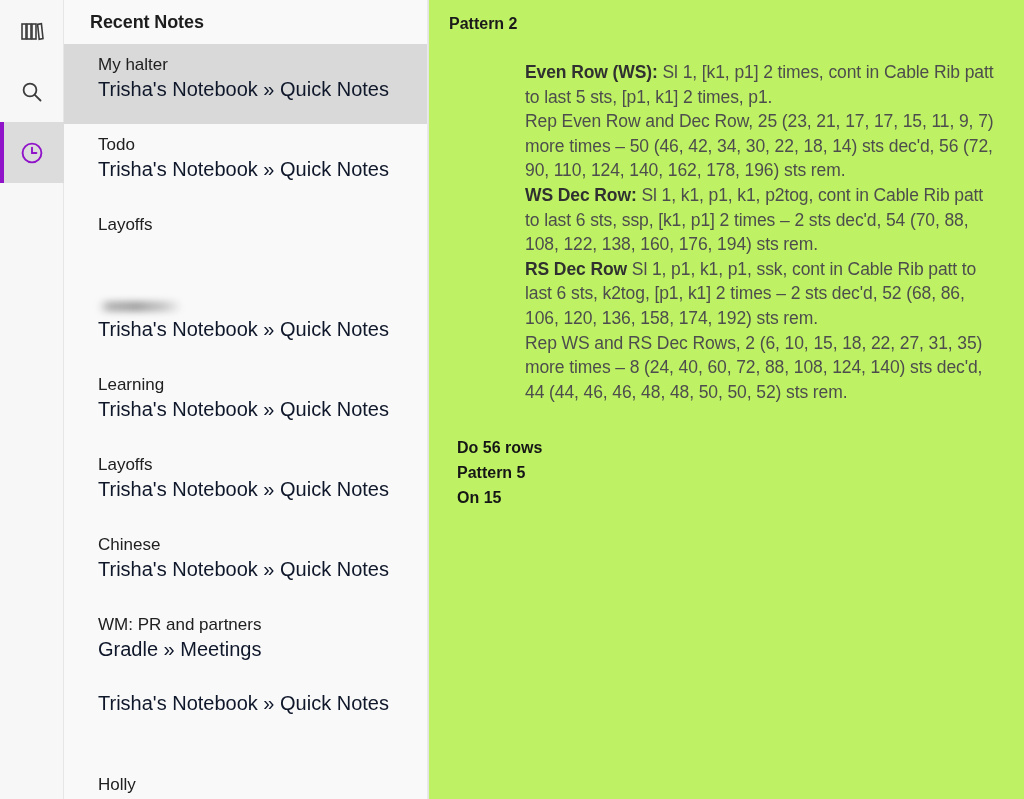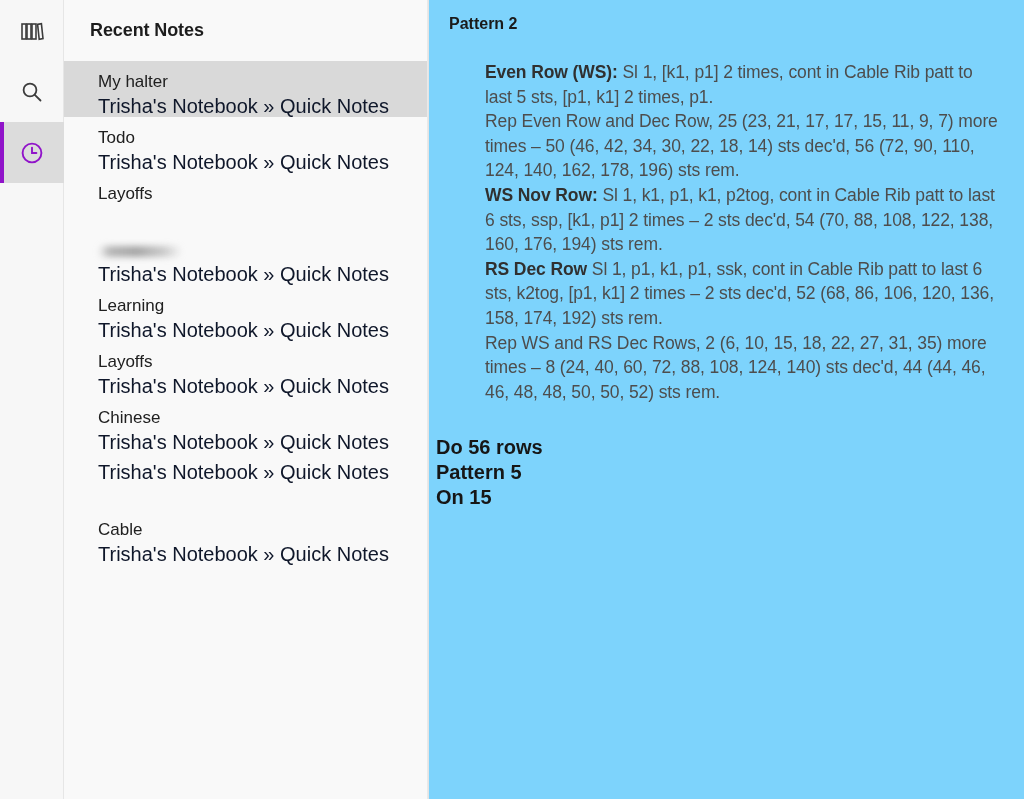--- a/index.html
+++ b/index.html
@@ -57,36 +57,36 @@
   .list-col {
     width: 365px;
     flex: 0 0 365px;
     background: #f9f9f9;
     border-right: 1px solid #e4e4e4;
     position: relative;
     z-index: 2;
     overflow: hidden;
   }
   .list-header {
-    height: 61px;
+    height: 44px;
     display: flex;
     align-items: center;
     padding: 0 0 0 26px;
     background: #f9f9f9;
   }
   .list-header-title {
     font-size: 18px;
     font-weight: bold;
     color: #1d1d1d;
     letter-spacing: -0.1px;
   }
 
   .note-item {
     padding: 8px 20px 10px 34px;
-    height: 56px;
+    height: 80px;
     cursor: pointer;
   }
   .note-item.selected { background: #d9d9d9; }
   .note-title {
     font-size: 17px;
     color: #202020;
     line-height: 26px;
     white-space: nowrap;
   }
   .note-title.redacted {
@@ -118,48 +118,48 @@
   .list-scroll-edge {
     position: absolute;
     top: 0; right: 0;
     width: 1px; height: 100%;
     background: #e9e9e9;
   }
 
   
   .main {
     flex: 1 1 auto;
-    background: #7dd3fc;
+    background: #bef264;
     padding: 12px 0 0 0;
     position: relative;
     overflow: hidden;
   }
   .doc-title {
     font-size: 16px;
     font-weight: bold;
     color: #1a1a1a;
     padding-left: 20px;
     line-height: 24px;
     margin-bottom: 24px;
   }
   .pasted-block {
-    margin-left: 56px;
+    margin-left: 96px;
     margin-right: 22px;
     color: #4d4d4d;
     font-size: 17.5px;
     line-height: 24.6px;
     letter-spacing: -0.1px;
   }
   .pasted-block p { margin: 0; }
   .pasted-block b { color: #303030; font-weight: bold; }
 
   .tail-block {
-    padding-left: 7px;
+    padding-left: 28px;
     margin-top: 31px;
-    font-size: 20px;
+    font-size: 16px;
     font-weight: bold;
     color: #161616;
     line-height: 25px;
   }
   .tail-block div { white-space: nowrap; }
 </style>
 </head>
 <body>
 
 <div class="app">
@@ -218,36 +218,40 @@
         </div>
         <div class="note-item">
           <div class="note-title">Layoffs</div>
           <div class="note-path">Trisha's Notebook » Quick Notes</div>
         </div>
         <div class="note-item">
           <div class="note-title">Chinese</div>
           <div class="note-path">Trisha's Notebook » Quick Notes</div>
         </div>
         <div class="note-item">
-          <div class="note-path">Trisha's Notebook » Quick Notes</div>
-        </div>
-        <div class="note-item">
-          <div class="note-title">Cable</div>
+          <div class="note-title">WM: PR and partners</div>
+          <div class="note-path">Gradle » Meetings</div>
+        </div>
+        <div class="note-item">
+          <div class="note-path">Trisha's Notebook » Quick Notes</div>
+        </div>
+        <div class="note-item">
+          <div class="note-title">Holly</div>
           <div class="note-path">Trisha's Notebook » Quick Notes</div>
         </div>
       </div>
     <div class="list-scroll-edge"></div>
   </div>
 
   <div class="main">
     <div class="doc-title">Pattern 2</div>
     <div class="pasted-block" id="pasted-block">
         <p><b>Even Row (WS):</b><span> Sl 1, [k1, p1] 2 times, cont in Cable Rib patt to last 5 sts, [p1, k1] 2 times, p1.</span></p>
         <p><span>Rep Even Row and Dec Row, 25 (23, 21, 17, 17, 15, 11, 9, 7) more times – 50 (46, 42, 34, 30, 22, 18, 14) sts dec'd, 56 (72, 90, 110, 124, 140, 162, 178, 196) sts rem.</span></p>
-        <p><b>WS Nov Row:</b><span> Sl 1, k1, p1, k1, p2tog, cont in Cable Rib patt to last 6 sts, ssp, [k1, p1] 2 times – 2 sts dec'd, 54 (70, 88, 108, 122, 138, 160, 176, 194) sts rem.</span></p>
+        <p><b>WS Dec Row:</b><span> Sl 1, k1, p1, k1, p2tog, cont in Cable Rib patt to last 6 sts, ssp, [k1, p1] 2 times – 2 sts dec'd, 54 (70, 88, 108, 122, 138, 160, 176, 194) sts rem.</span></p>
         <p><b>RS Dec Row</b><span> Sl 1, p1, k1, p1, ssk, cont in Cable Rib patt to last 6 sts, k2tog, [p1, k1] 2 times – 2 sts dec'd, 52 (68, 86, 106, 120, 136, 158, 174, 192) sts rem.</span></p>
         <p><span>Rep WS and RS Dec Rows, 2 (6, 10, 15, 18, 22, 27, 31, 35) more times – 8 (24, 40, 60, 72, 88, 108, 124, 140) sts dec'd, 44 (44, 46, 46, 48, 48, 50, 50, 52) sts rem.</span></p>
       </div>
     <div class="tail-block" id="tail-block">
         <div>Do 56 rows</div>
         <div>Pattern 5</div>
         <div>On 15</div>
       </div>
   </div>
 

